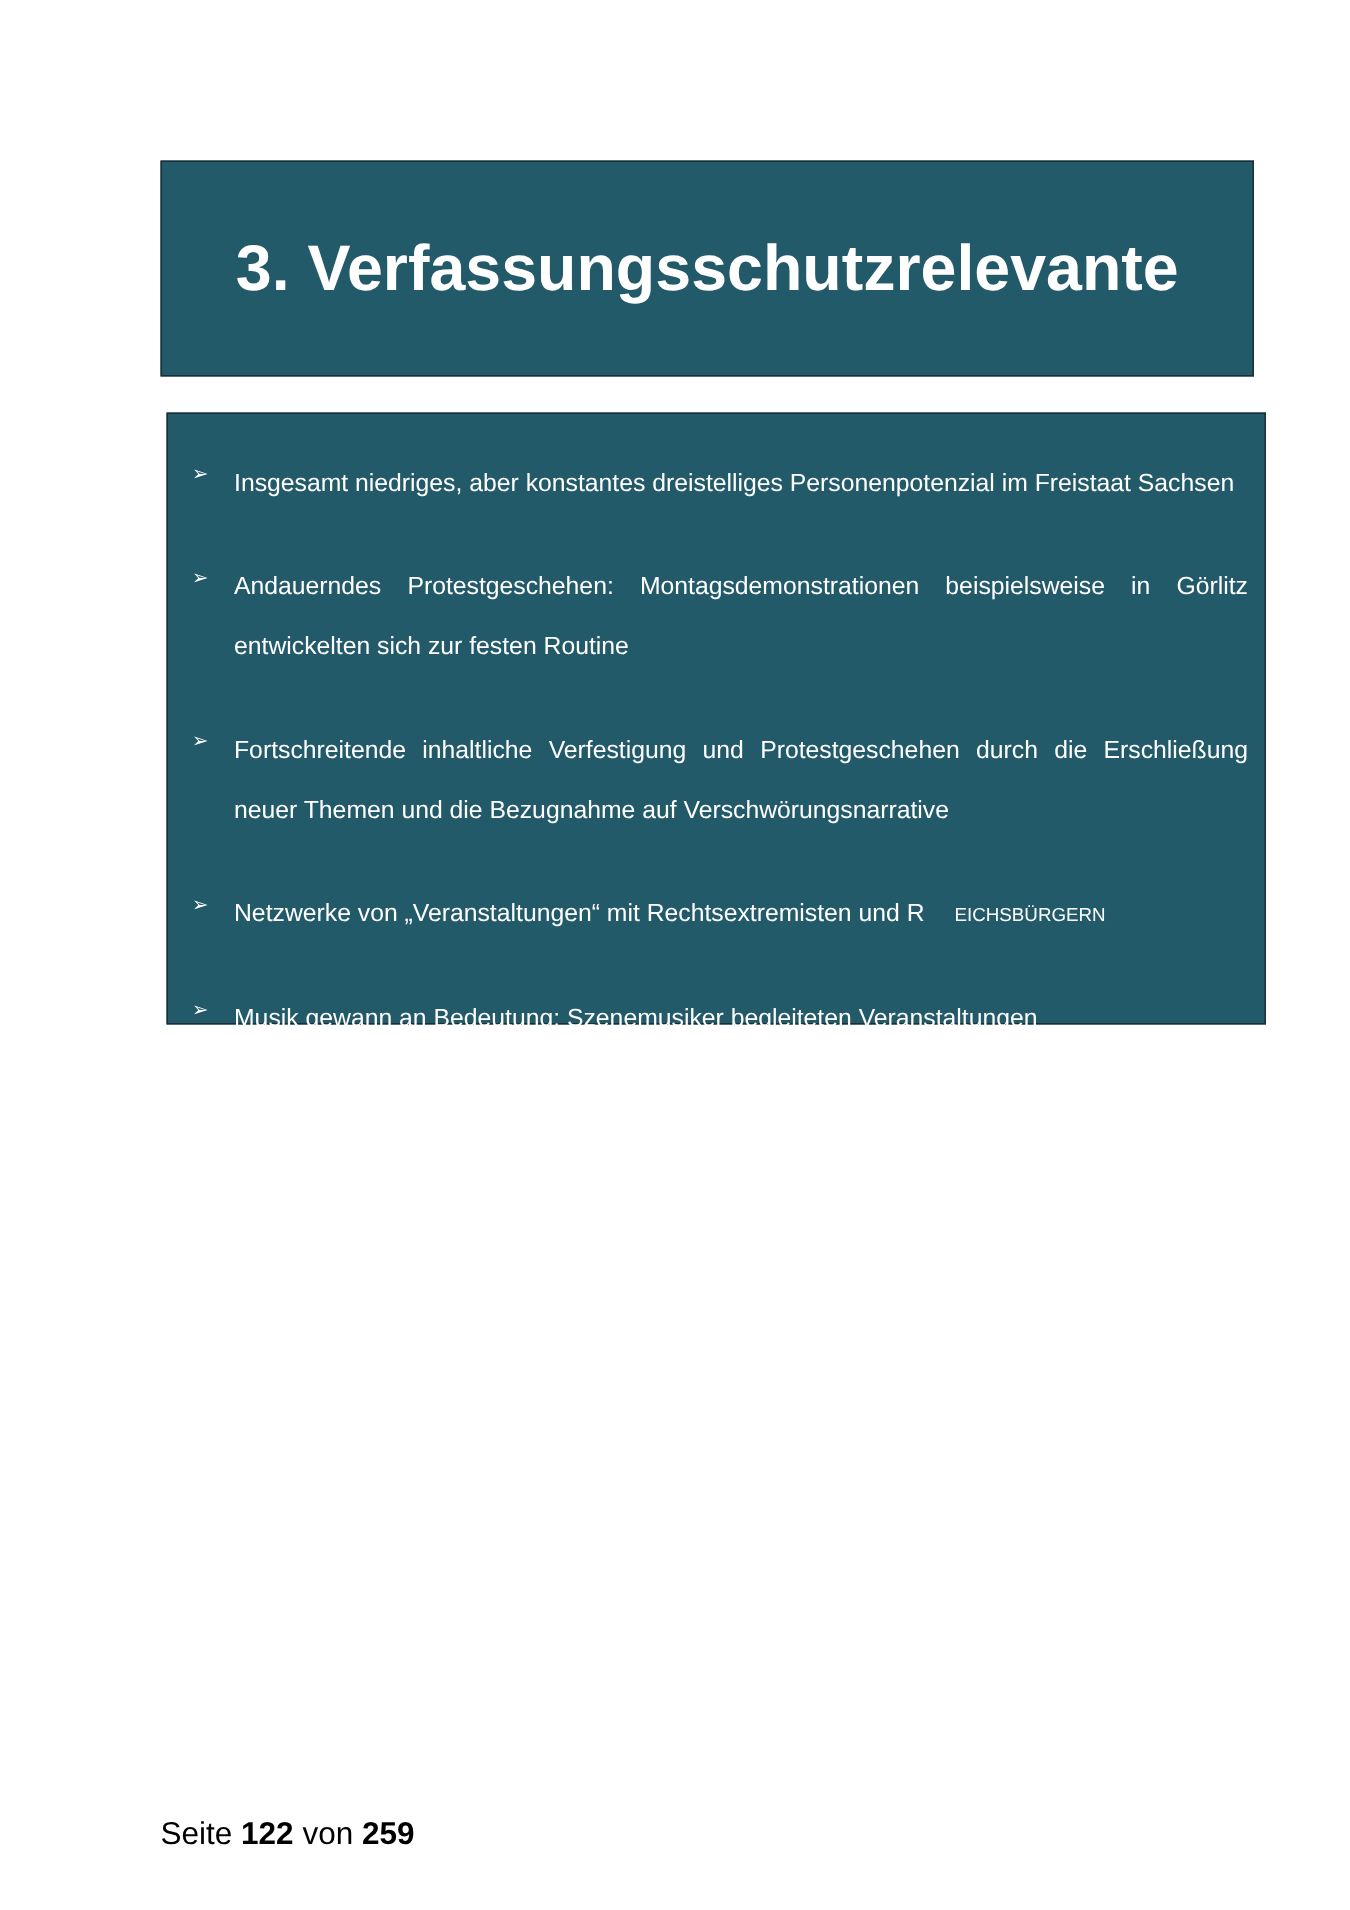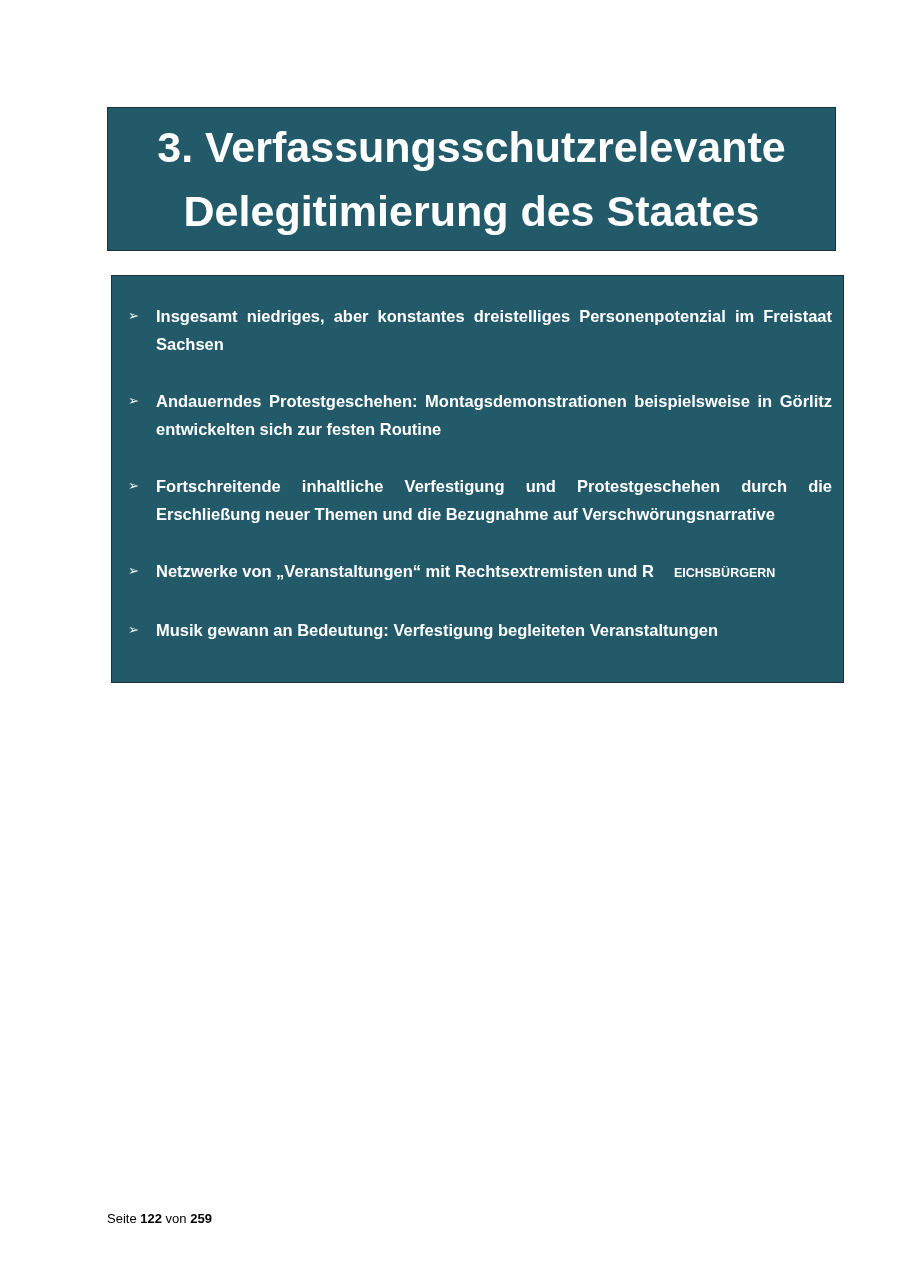--- a/index.html
+++ b/index.html
@@ -10,31 +10,30 @@
     display:flex; flex-direction:column; align-items:center; justify-content:center;
     color:#ffffff; font-weight:bold; font-size:43px; line-height:64px; text-align:center;
   }
   .content-box {
     position:absolute; left:111px; top:275px; width:733px; height:408px;
     background:#235a6a; border:1px solid #1a2f36; box-sizing:border-box;
     padding:26px 11px 0 16px; color:#ffffff;
   }
   .item { display:flex; align-items:flex-start; margin-bottom:29px; }
   .bullet { width:28px; flex:0 0 28px; font-size:13px; line-height:28px; }
-  .text { flex:1; font-weight:bold; font-size:16.5px; line-height:28px; text-align:justify; }
+  .text { flex:1; font-weight:normal; font-size:16.5px; line-height:40px; text-align:justify; }
   .sc { font-size:12.5px;padding-left:20px; }
-  .footer { position:absolute; left:107px; top:1211px; font-size:13px; color:#000; }
+  .footer { position:absolute; left:107px; top:1211px; font-size:21px; color:#000; }
   .footer b { font-weight:bold; }
 </style>
 </head>
 <body>
 
 <div class="title-box">
   <div>3. Verfassungsschutzrelevante</div>
-  <div>Delegitimierung des Staates</div>
 </div>
 
 <div class="content-box">
   <div class="item">
     <span class="bullet">➢</span>
     <span class="text">Insgesamt niedriges, aber konstantes dreistelliges Personenpotenzial im Freistaat Sachsen</span>
   </div>
   <div class="item">
     <span class="bullet">➢</span>
     <span class="text">Andauerndes Protestgeschehen: Montagsdemonstrationen beispielsweise in Görlitz entwickelten sich zur festen Routine</span>
@@ -42,21 +41,21 @@
   <div class="item">
     <span class="bullet">➢</span>
     <span class="text">Fortschreitende inhaltliche Verfestigung und Protestgeschehen durch die Erschließung neuer Themen und die Bezugnahme auf Verschwörungsnarrative</span>
   </div>
   <div class="item">
     <span class="bullet">➢</span>
     <span class="text"><span>Netzwerke von „Veranstaltungen“ mit Rechtsextremisten und R</span><span class="sc">EICHSBÜRGERN</span></span>
   </div>
   <div class="item">
     <span class="bullet">➢</span>
-    <span class="text">Musik gewann an Bedeutung: Verfestigung begleiteten Veranstaltungen</span>
+    <span class="text">Musik gewann an Bedeutung: Szenemusiker begleiteten Veranstaltungen</span>
   </div>
 </div>
 
 <div class="footer">
   <span>Seite</span>
   <b>122</b>
   <span>von</span>
   <b>259</b>
 </div>
 

